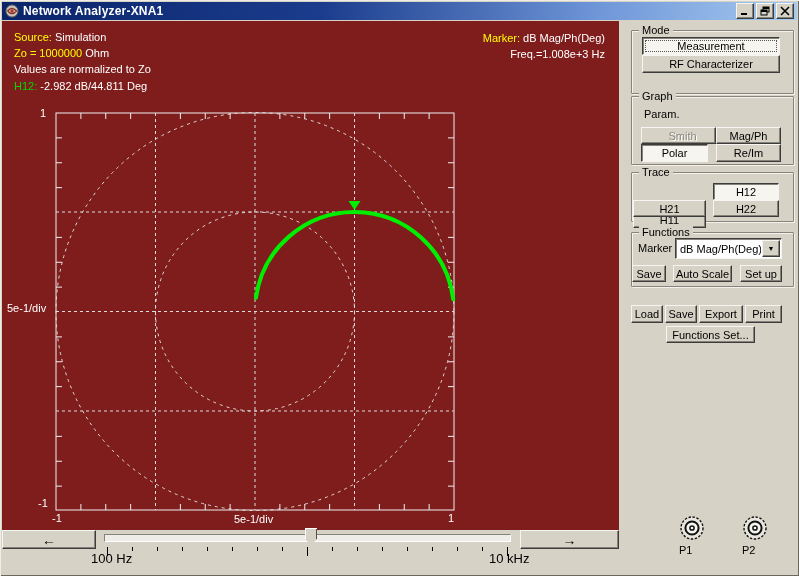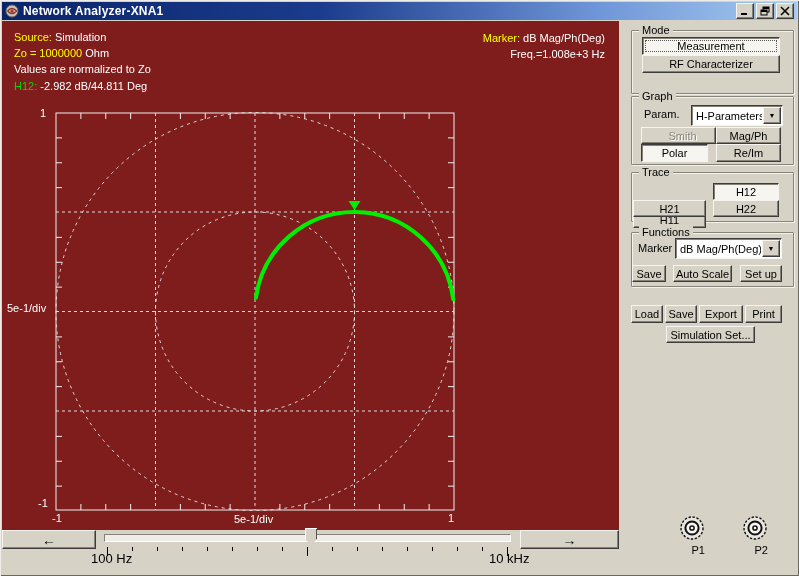--- a/index.html
+++ b/index.html
@@ -46,21 +46,21 @@
   .arrow-btn{position:absolute;background:#d6d2c6;border:1px solid;border-color:#f6f5f1 #3c3c3c #3c3c3c #f6f5f1;
              box-shadow:inset -1px -1px 0 #85827a;display:flex;align-items:center;justify-content:center;
              font-size:14px;font-weight:bold;color:#000;}
   .groove{position:absolute;left:104px;top:534px;width:405px;height:6px;background:#efede8;
           border:1px solid;border-color:#85827a #fff #fff #85827a;}
   .thumb{position:absolute;left:305px;top:528px;width:12px;height:18px;background:#d6d2c6;
          clip-path:polygon(0 0,100% 0,100% 58%,50% 100%,0 58%);
          box-shadow:inset 1px 1px 0 #fff, inset -1px 0 0 #55524c;}
   .tick{position:absolute;width:1px;background:#000;}
   .freq-label{position:absolute;font-size:13px;color:#000;white-space:nowrap;}
-  .port{position:absolute;width:26px;text-align:right;}
+  .port{position:absolute;width:26px;text-align:left;}
   .port .port-label{font-size:11px;color:#000;margin-top:1px;}
 </style>
 </head>
 <body>
 
 <div class="window">
 
   <div class="titlebar">
     <span style="display:flex">
       <svg width="14" height="14" viewBox="0 0 14 14">
@@ -219,24 +219,20 @@
     <div class="groupbox" style="left:12px;top:9px;width:161px;height:62px;">
       <span class="gb-label">Mode</span>
     </div>
     <div class="btn active focus" style="left:23px;top:16px;width:136px;height:16px;">Measurement</div>
     <div class="btn" style="left:23px;top:34px;width:136px;height:16px;">RF Characterizer</div>
 
     <div class="groupbox" style="left:12px;top:75px;width:161px;height:67px;">
       <span class="gb-label">Graph</span>
     </div>
     <span class="plabel" style="left:25px;top:87px;">Param.</span>
-    <div class="dropdown" style="left:72px;top:84px;width:90px;height:19px;">
-      <span class="dd-text">H-Parameters</span>
-      <span class="dd-arrow">▼</span>
-    </div>
     <div class="btn disabled" style="left:22px;top:106px;width:65px;height:15px;padding-left:8px;">Smith</div>
     <div class="btn" style="left:97px;top:106px;width:63px;height:15px;">Mag/Ph</div>
     <div class="btn active" style="left:22px;top:123px;width:65px;height:16px;">Polar</div>
     <div class="btn" style="left:97px;top:123px;width:63px;height:16px;">Re/Im</div>
 
     <div class="groupbox" style="left:12px;top:151px;width:161px;height:48px;">
       <span class="gb-label">Trace</span>
     </div>
     <div class="btn" style="left:14px;top:162px;width:71px;height:15px;margin-top:28px;">H11</div>
     <div class="btn active" style="left:94px;top:162px;width:64px;height:15px;">H12</div>
@@ -252,21 +248,21 @@
       <span class="dd-arrow">▼</span>
     </div>
     <div class="btn" style="left:13px;top:244px;width:32px;height:15px;">Save</div>
     <div class="btn" style="left:54px;top:244px;width:57px;height:15px;">Auto Scale</div>
     <div class="btn" style="left:121px;top:244px;width:40px;height:15px;">Set up</div>
 
     <div class="btn" style="left:12px;top:284px;width:30px;height:16px;">Load</div>
     <div class="btn" style="left:46px;top:284px;width:30px;height:16px;">Save</div>
     <div class="btn" style="left:80px;top:284px;width:42px;height:16px;">Export</div>
     <div class="btn" style="left:126px;top:284px;width:35px;height:16px;">Print</div>
-    <div class="btn" style="left:47px;top:305px;width:87px;height:15px;">Simulation Set...</div>
+    <div class="btn" style="left:47px;top:305px;width:87px;height:15px;">Functions Set...</div>
 
     <div class="port" style="left:60px;top:494px;">
       <svg width="26" height="26" viewBox="0 0 26 26">
         <circle cx="13" cy="13" r="11" fill="#e8e6df" stroke="#111" stroke-width="1.4" stroke-dasharray="2.4,1.6"></circle>
         <circle cx="13" cy="13" r="6.6" fill="#f6f5f0" stroke="#111" stroke-width="2"></circle>
         <circle cx="13" cy="13" r="2.1" fill="#f6f5f0" stroke="#111" stroke-width="1.5"></circle>
       </svg>
       <div class="port-label">P1</div>
     </div>
     <div class="port" style="left:123px;top:494px;">

